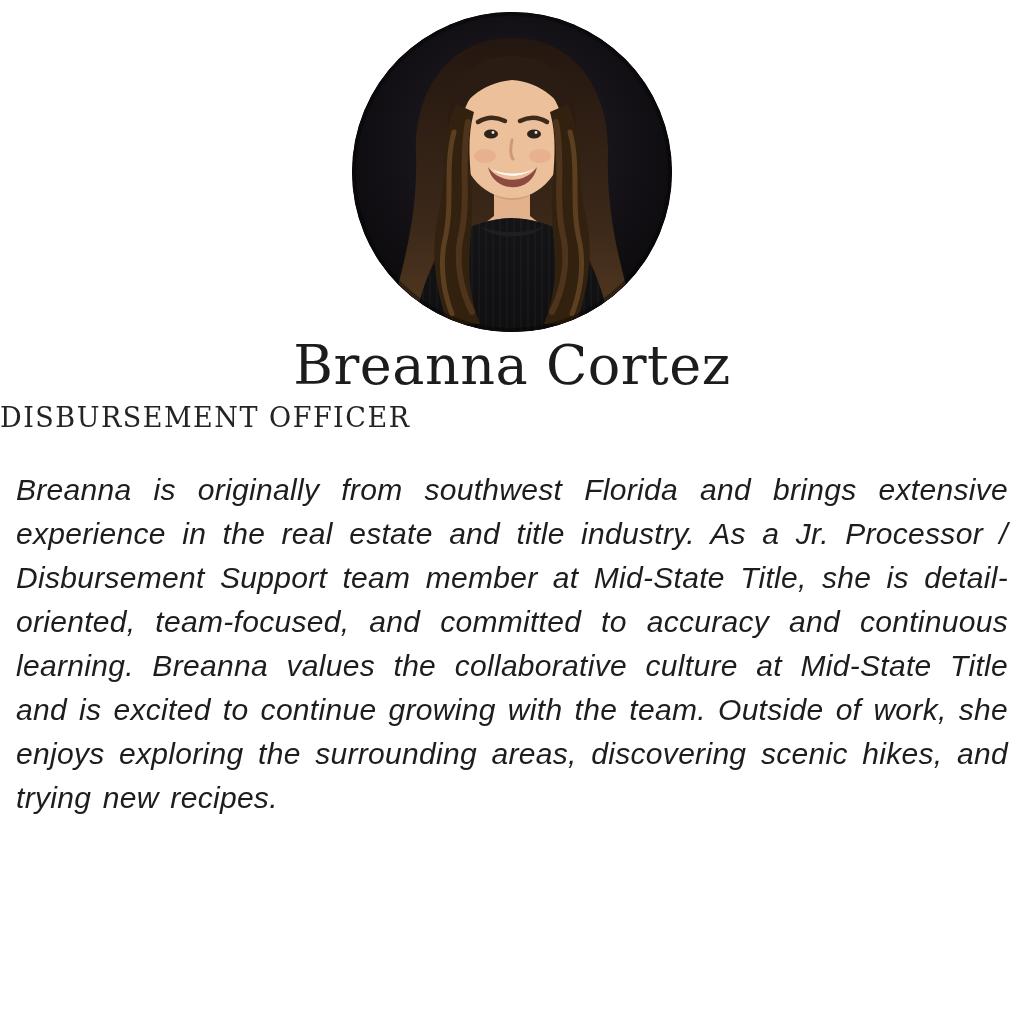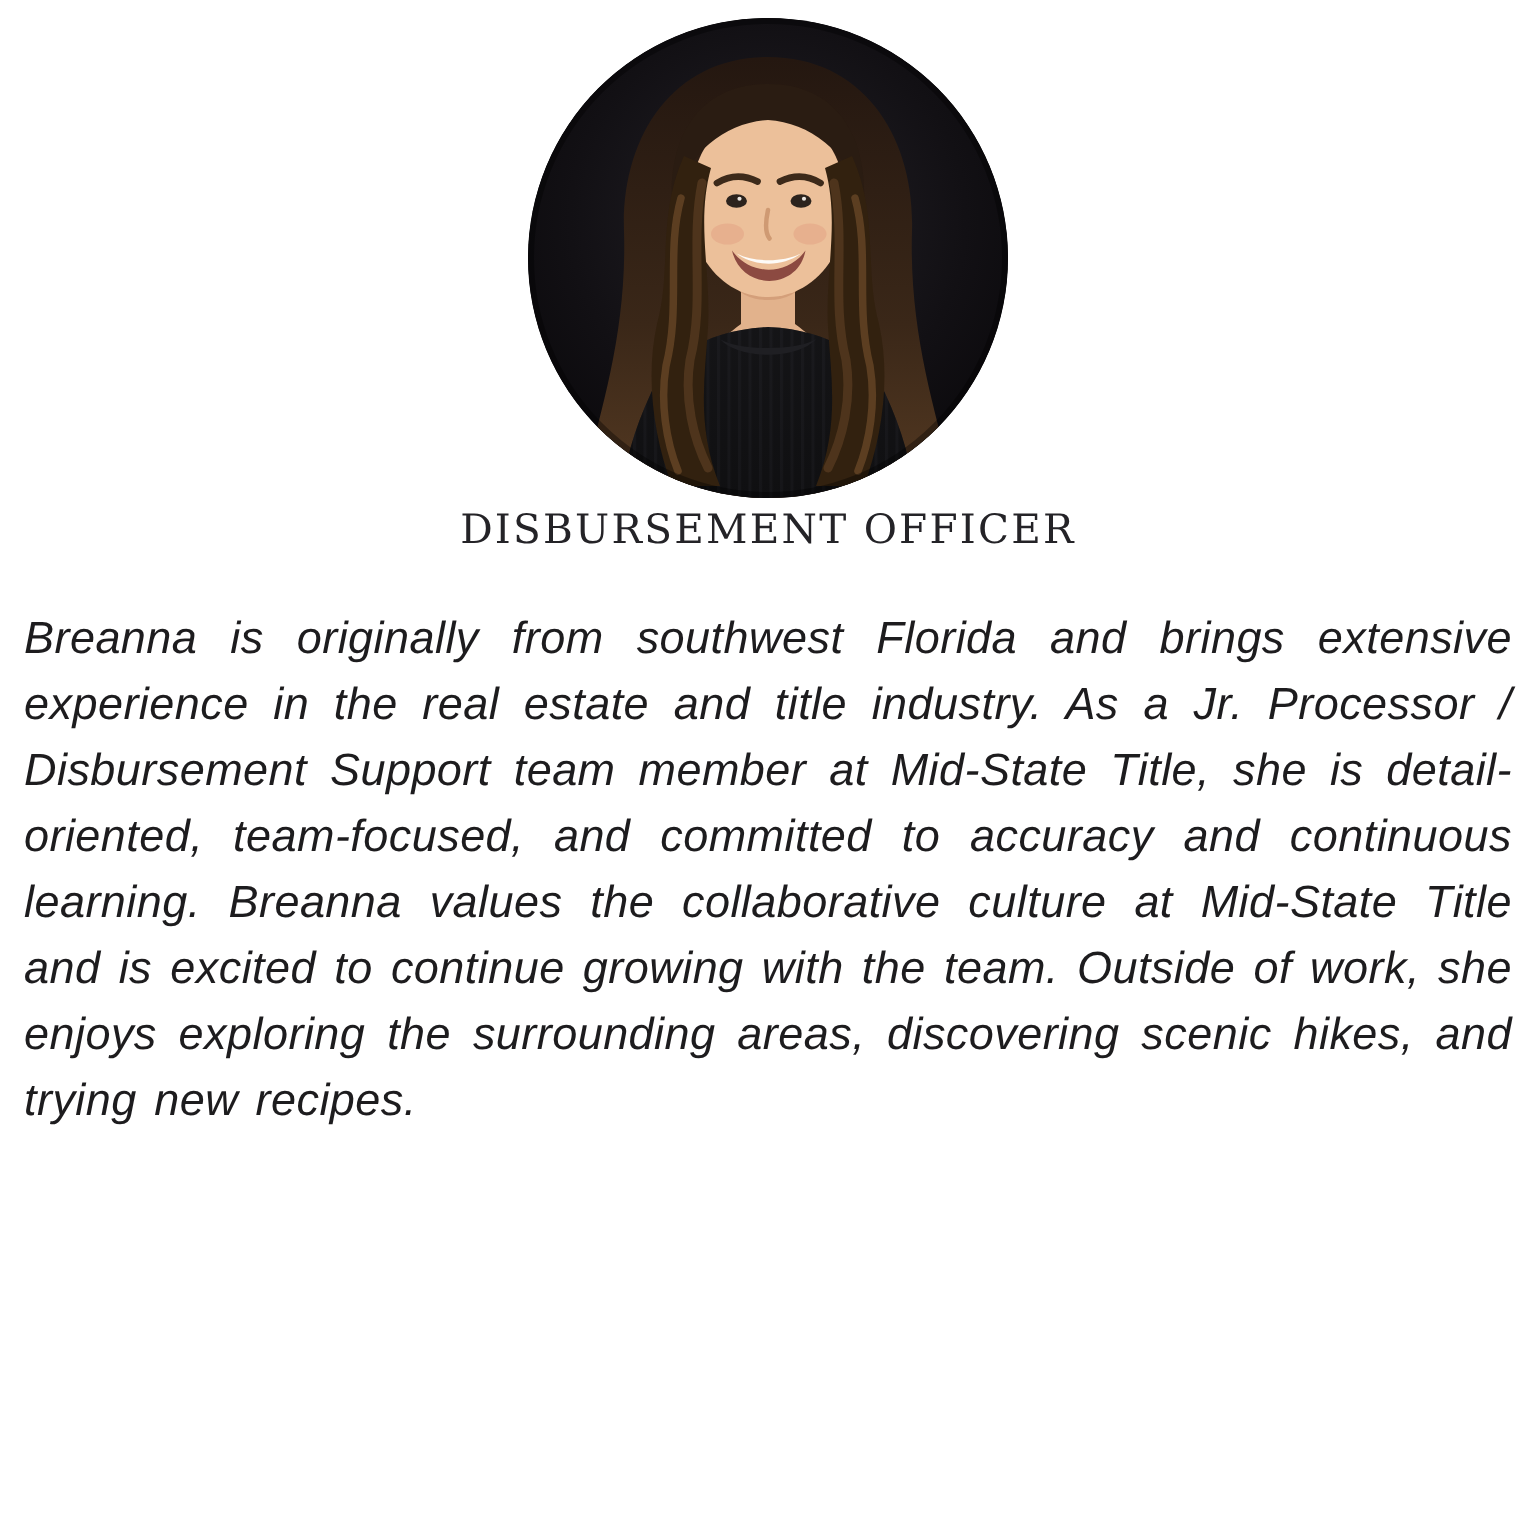--- a/index.html
+++ b/index.html
@@ -31,21 +31,20 @@
     text-align: center;
     font-family: "DejaVu Serif", "Liberation Serif", serif;
     font-weight: 500;
     font-size: 54px;
     line-height: 60px;
     color: #1c1b1d;
     letter-spacing: 0.5px;
   }
   .profile-title {
     margin: 6px 0 0 0;
-    text-align: center;
     font-family: "DejaVu Serif", "Liberation Serif", serif;
     font-weight: 400;
     font-size: 27px;
     line-height: 32px;
     color: #242327;
     letter-spacing: 1.5px;
   }
   .profile-bio {
     margin: 34px 16px 0 16px;
     font-family: "Liberation Sans", "DejaVu Sans", sans-serif;
@@ -130,18 +129,19 @@
         <path d="M102 120 C 92 156 102 192 92 232 C 88 256 92 282 100 302" stroke="#6e4c2a" stroke-width="5" fill="none" opacity="0.7" stroke-linecap="round"></path>
         <path d="M116 110 C 108 150 118 188 108 228 C 104 254 110 280 120 300" stroke="#553a1f" stroke-width="6" fill="none" opacity="0.8" stroke-linecap="round"></path>
         <path d="M218 120 C 228 156 218 192 228 232 C 232 256 228 282 220 302" stroke="#6e4c2a" stroke-width="5" fill="none" opacity="0.7" stroke-linecap="round"></path>
         <path d="M204 110 C 212 150 202 188 212 228 C 216 254 210 280 200 300" stroke="#553a1f" stroke-width="6" fill="none" opacity="0.8" stroke-linecap="round"></path>
 
         <circle cx="160" cy="160" r="159" fill="none" stroke="#000000" stroke-opacity="0.35" stroke-width="6"></circle>
       </g>
     </svg>
   </div>
 
+  <h1 class="profile-name">Breanna Cortez</h1>
 
   <h2 class="profile-title">DISBURSEMENT OFFICER</h2>
 
   <p class="profile-bio">Breanna is originally from southwest Florida and brings extensive experience in the real estate and title industry. As a Jr. Processor / Disbursement Support team member at Mid-State Title, she is detail-oriented, team-focused, and committed to accuracy and continuous learning. Breanna values the collaborative culture at Mid-State Title and is excited to continue growing with the team. Outside of work, she enjoys exploring the surrounding areas, discovering scenic hikes, and trying new recipes.</p>
 
 </div>
 
 </body></html>

